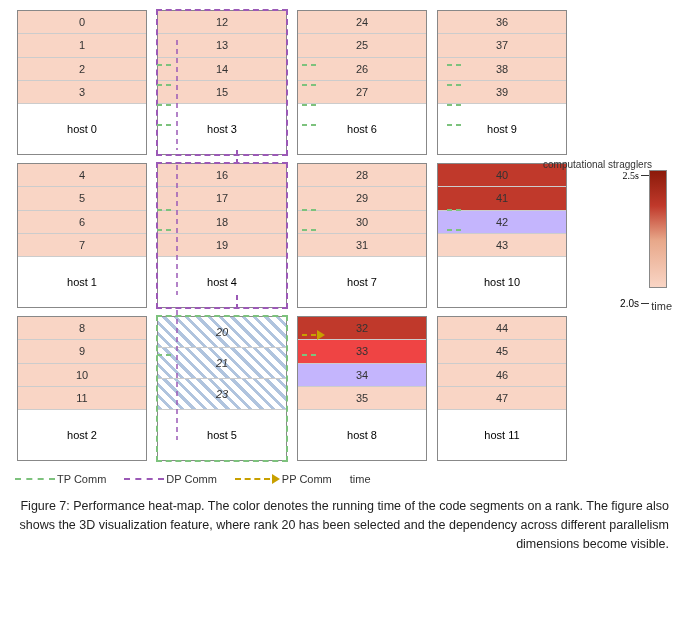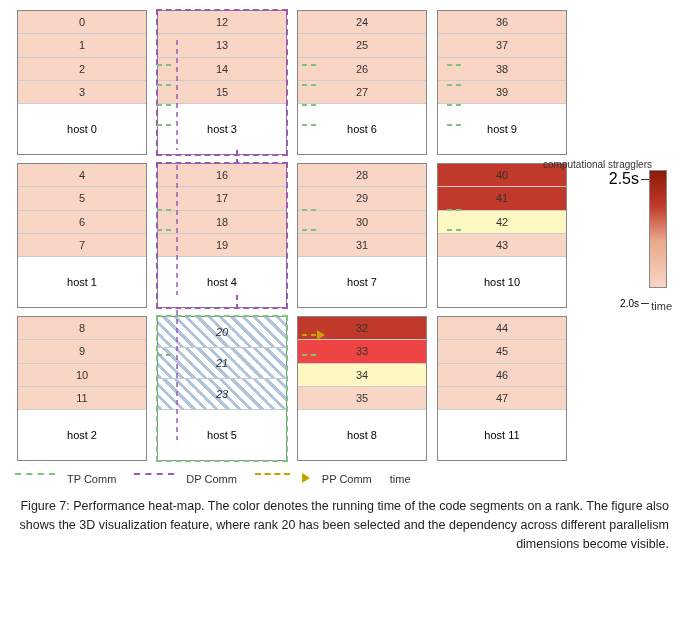--- a/index.html
+++ b/index.html
@@ -59,21 +59,21 @@
       font-size: 11px;
       padding: 19px 0;
       border-top: 1px solid #ccc;
       background: white;
     }
 
     
     .c-light { background-color: #f9d5c5; }
     .c-medium { background-color: #ef4444; }
     .c-dark { background-color: #c0392b; }
-    .c-normal { background-color: #fef9c3; }
+    .c-normal { background-color: #c4b5fd; }
     .c-hatch { background: repeating-linear-gradient(45deg, #b0c4de, #b0c4de 3px, white 3px, white 8px); font-style: italic; }
 
     
     .annot-stragglers {
       position: absolute;
       right: 25px;
       top: 148px;
       font-size: 10px;
       color: #333;
       text-align: right;
@@ -85,21 +85,22 @@
       display: flex;
       align-items: center;
       gap: 18px;
       margin-top: 10px;
       padding-left: 5px;
       flex-wrap: wrap;
     }
 
     .legend-item {
       display: flex;
-      gap: 12px;
+      align-items: center;
+      gap: 2px;
       font-size: 11px;
       color: #333;
     }
 
     .legend-line-green {
       width: 40px;
       border-top: 2px dashed #7dc27d;
     }
 
     .legend-line-purple {
@@ -318,21 +319,21 @@
 
   <div class="annot-stragglers" style="position:absolute;right:20px;top:148px;font-size:10px;color:#333;text-align:right;">
     <span>computational
 stragglers</span>
     <span style="position:absolute;right:-10px;top:8px;font-size:12px;">↙</span>
   </div>
 
   <div style="position:absolute;right:5px;top:160px;width:18px;height:118px;background:linear-gradient(to bottom,#8b1a0a 0%,#c0392b 30%,#e8a88a 60%,#f9d5c5 100%);border:1px solid #888;"></div>
 
   <div style="position:absolute;right:23px;top:160px;display:flex;align-items:center;gap:2px;">
-    <span style="font-size:16px;">2.5s</span>
+    <span style="font-size:10px;font-family:Liberation Serif, serif;">2.5s</span>
     <div style="width:8px;border-top:1px solid #333;"></div>
   </div>
   <div style="position:absolute;right:23px;top:275px;display:flex;align-items:center;gap:2px;margin-top:13px;">
     <span style="font-size:10px;">2.0s</span>
     <div style="width:8px;border-top:1px solid #333;"></div>
   </div>
 
   <div style="position:absolute;right:0;top:290px;font-size:11px;color:#333;">time</div>
 </div>
 

